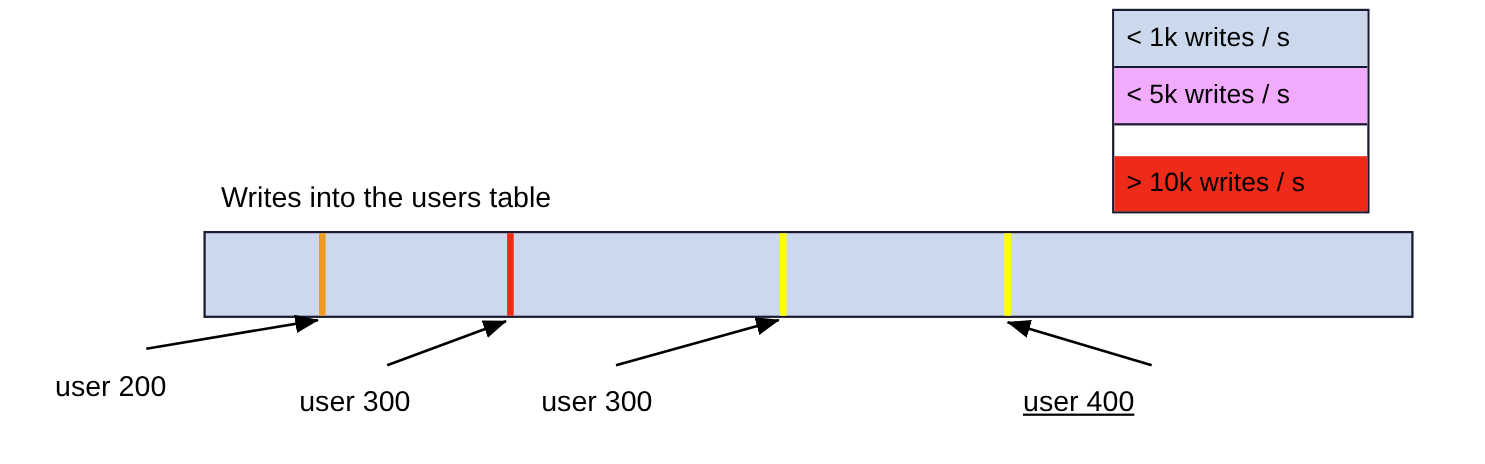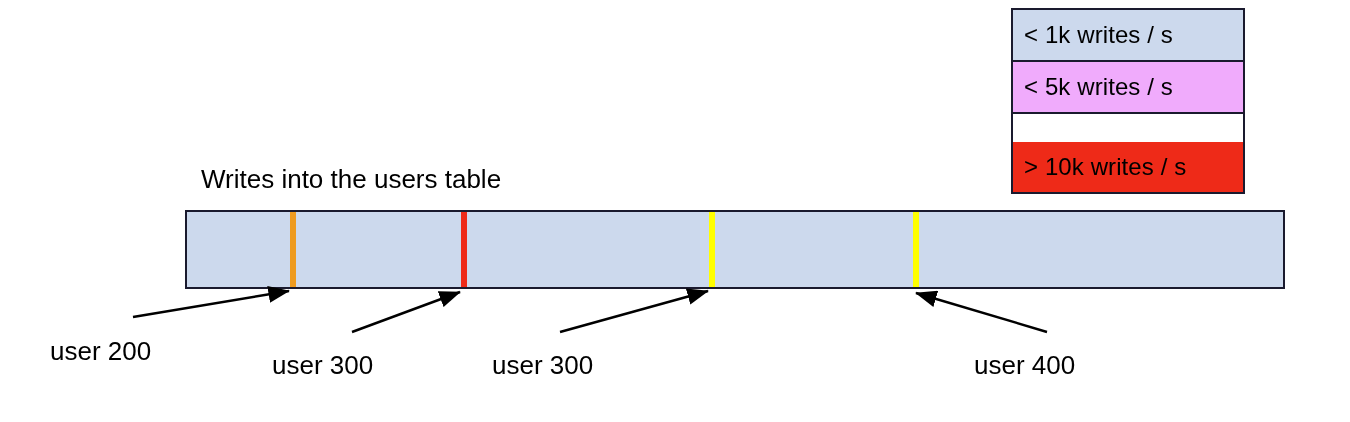--- a/index.html
+++ b/index.html
@@ -124,13 +124,13 @@
       <line x1="133" y1="317" x2="289" y2="291"></line>
       <line x1="352" y1="332" x2="460" y2="292"></line>
       <line x1="560" y1="332" x2="708" y2="291"></line>
       <line x1="1047" y1="332" x2="916" y2="293"></line>
     </g>
 </svg>
 
 <div class="callout-label" style="left: 50px; top: 338px;">user 200</div>
 <div class="callout-label" style="left: 272px; top: 352px;">user 300</div>
 <div class="callout-label" style="left: 492px; top: 352px;">user 300</div>
-<div class="callout-label" style="left: 974px; top: 352px;">user 400</div>
+<div class="callout-label" style="left: 930px; top: 352px; text-decoration: underline;">user 400</div>
 
 </body></html>

